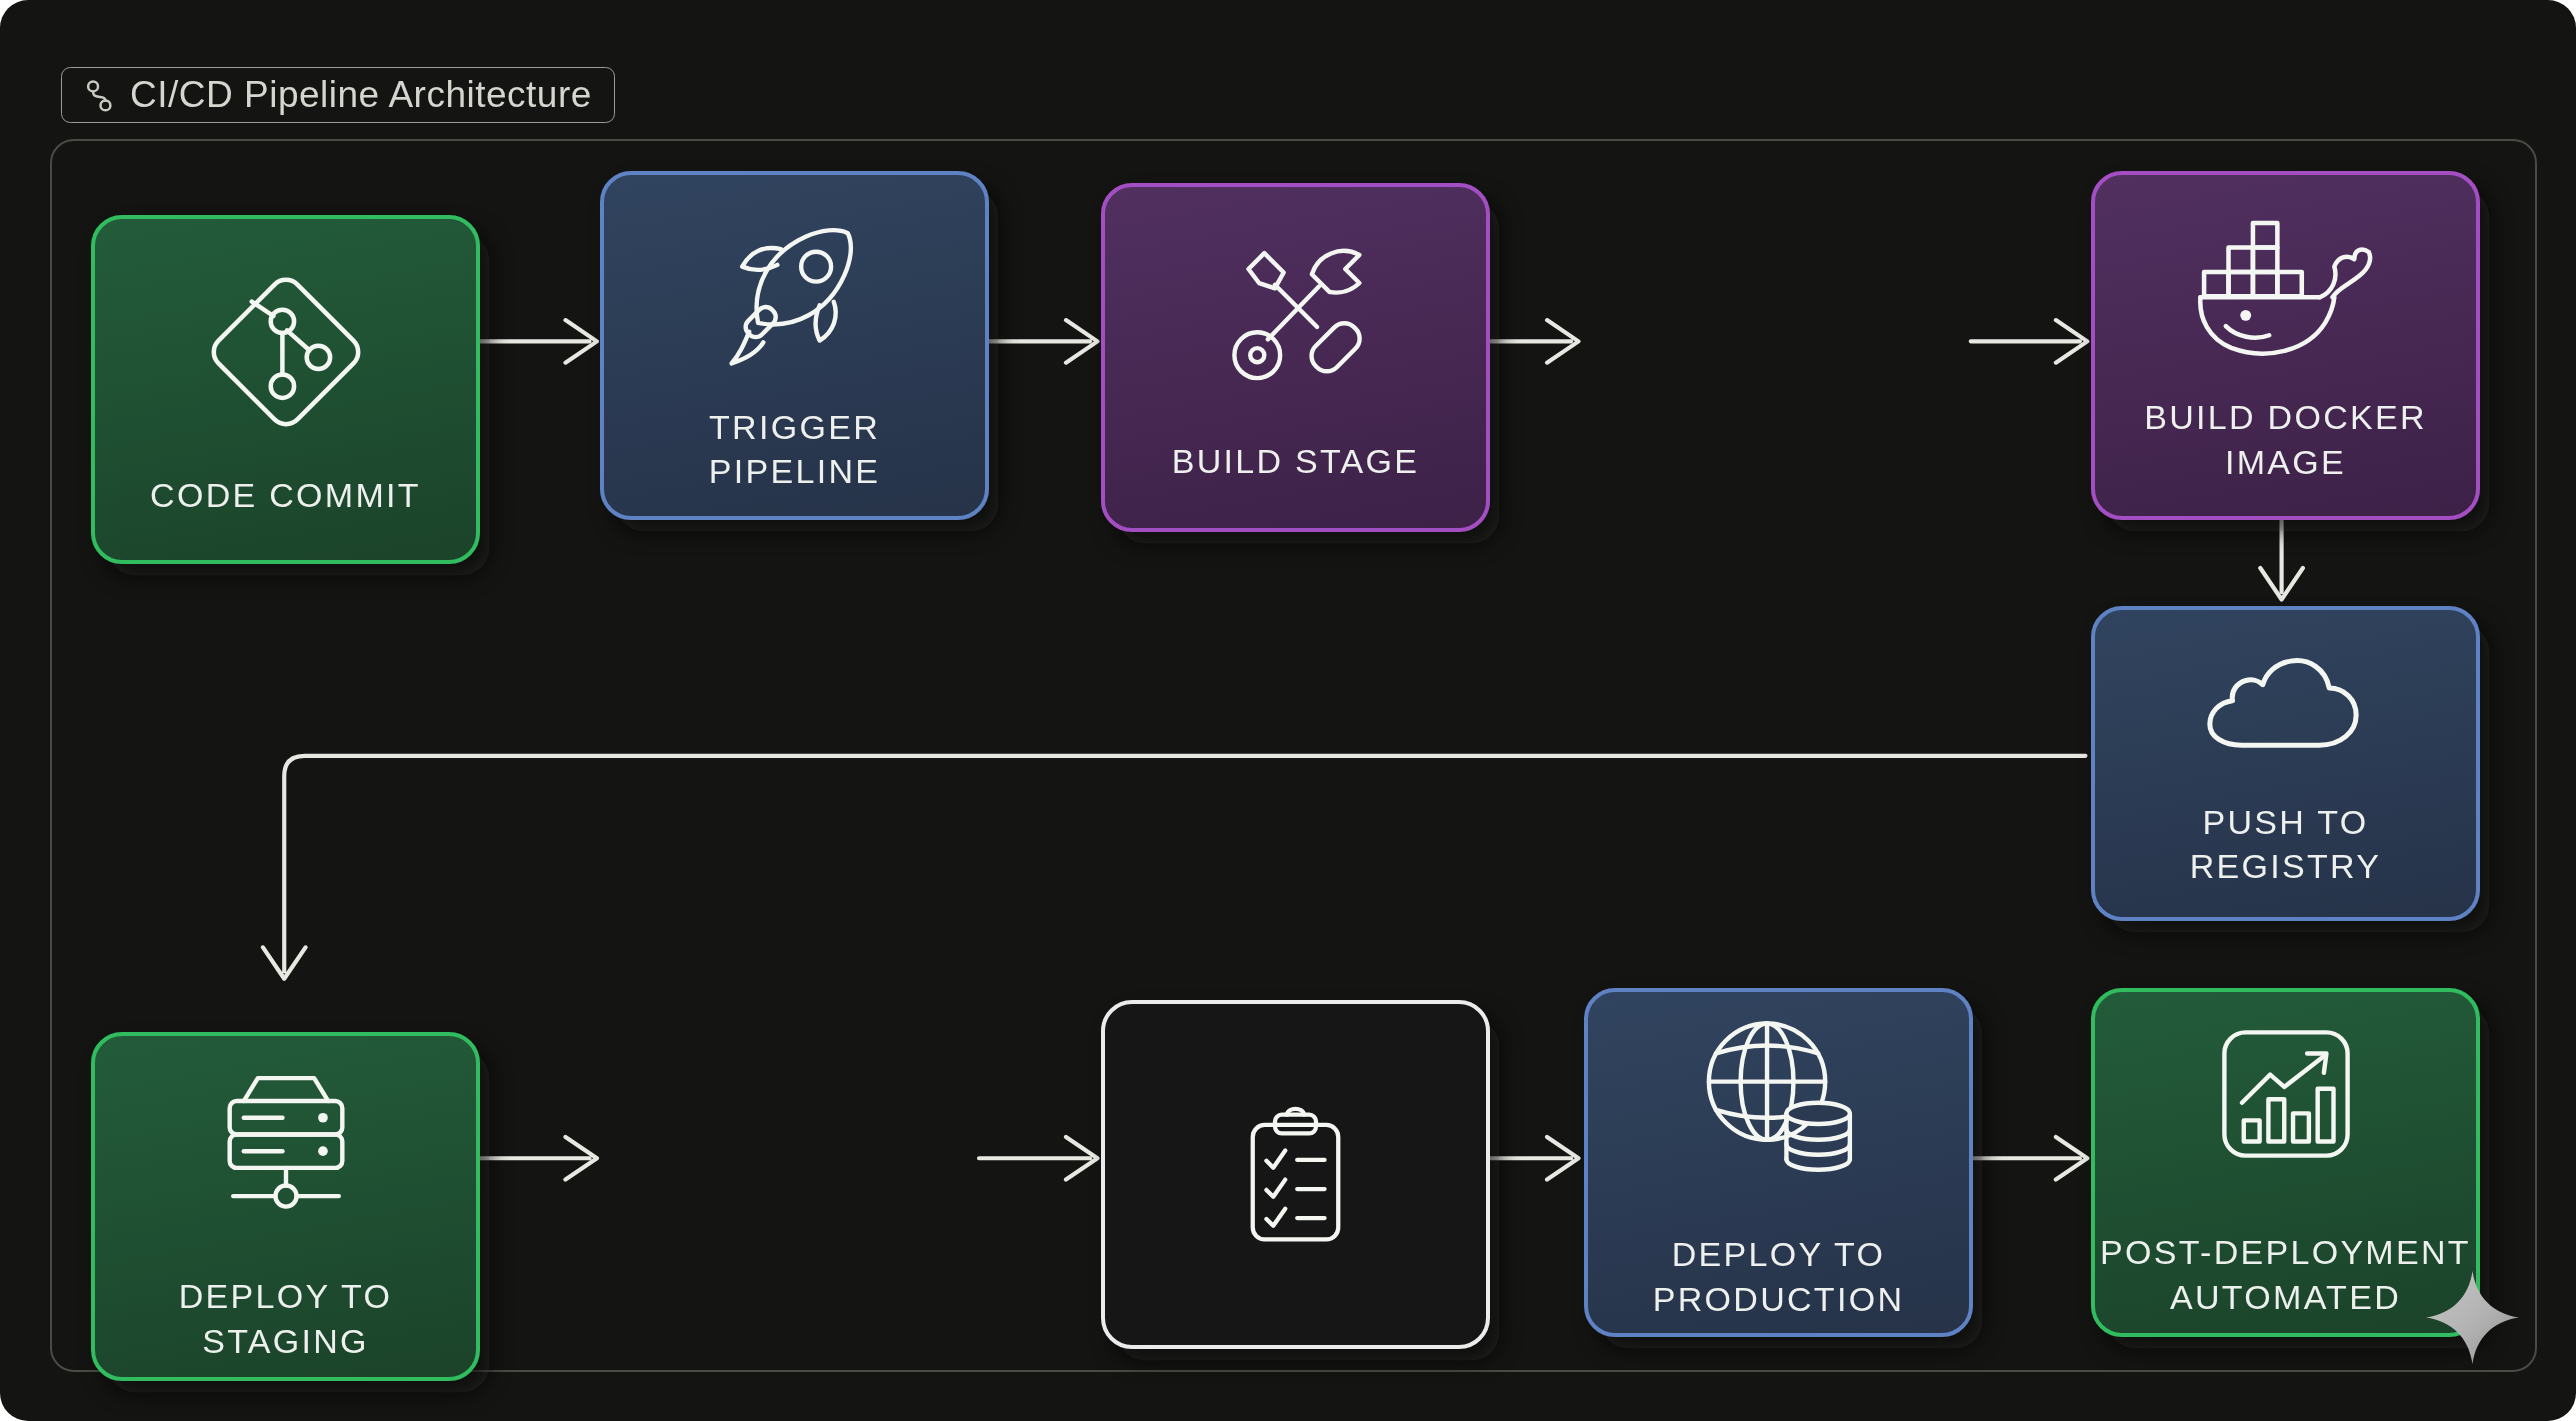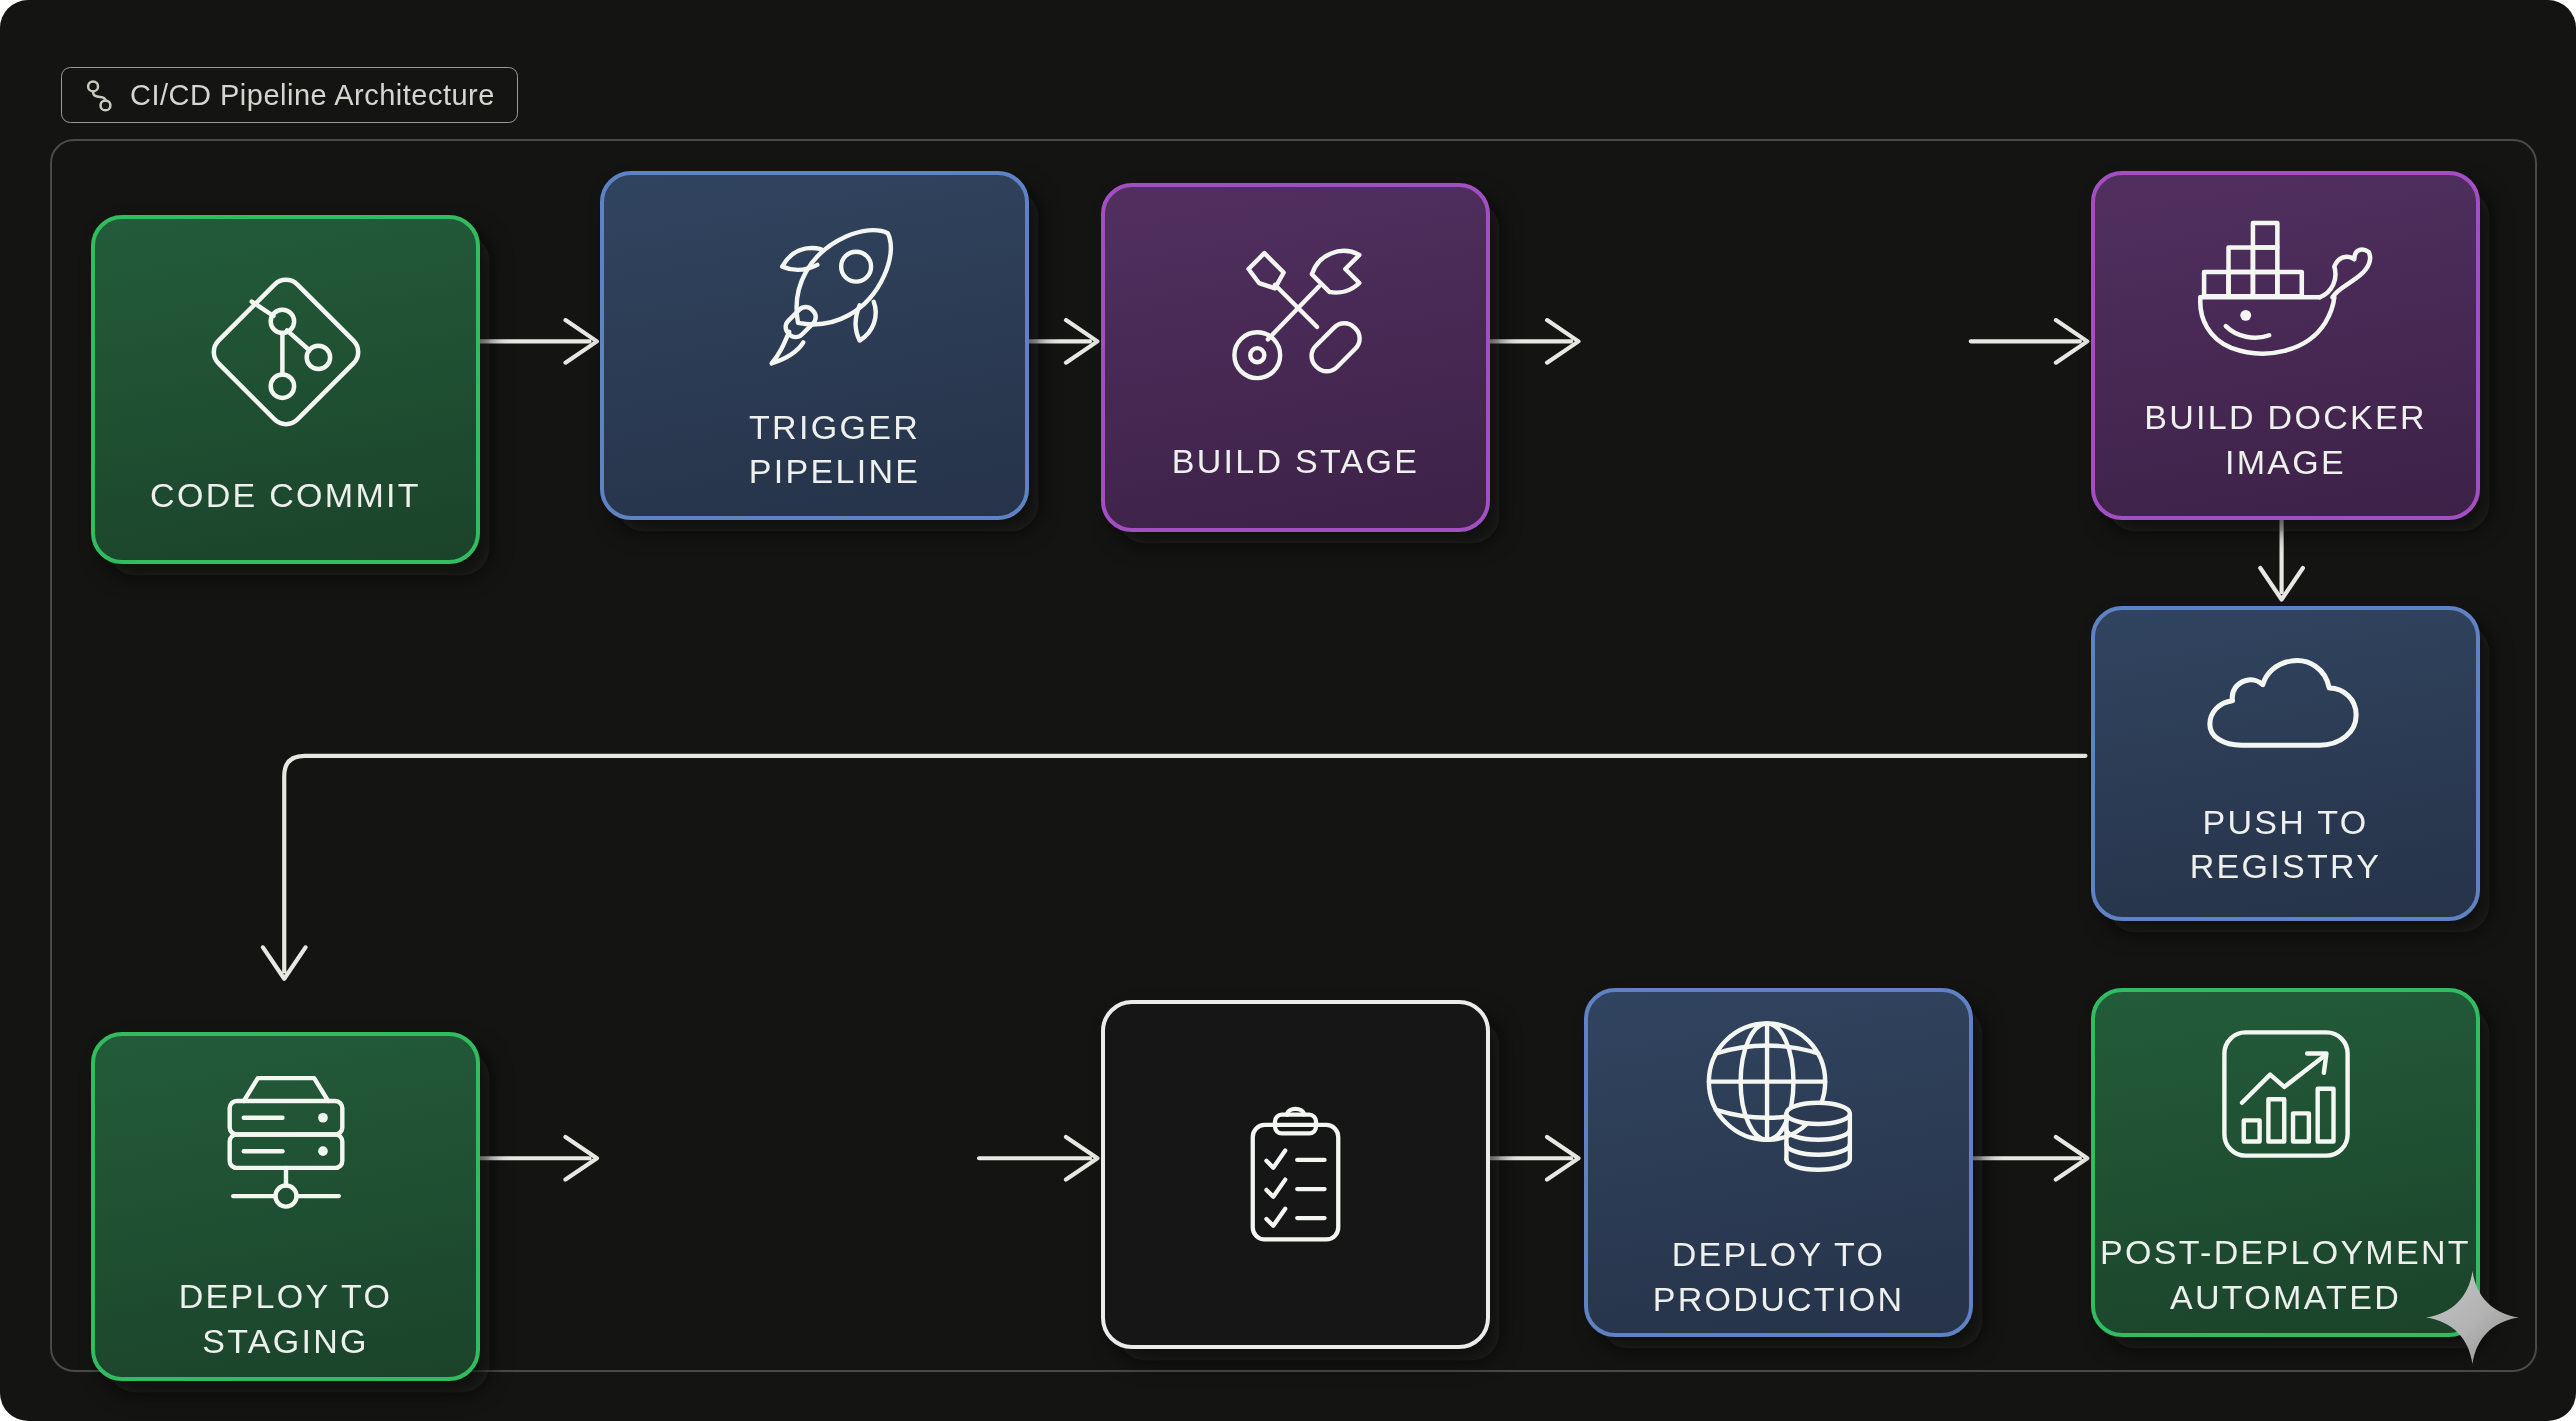--- a/index.html
+++ b/index.html
@@ -2,40 +2,40 @@
 <html style="font-size:15px"><head>
 <meta charset="utf-8">
 <style>
   html,body{margin:0;padding:0;background:#ffffff;}
   .stage{position:relative;width:2576px;height:1421px;background:#141412;border-radius:28px;overflow:hidden;
          font-family:"Liberation Sans",sans-serif;}
   .canvas-frame{position:absolute;left:50px;top:139px;width:2483px;height:1229px;
                 border:2.8px solid #4b4b45;border-radius:24px;}
   .title-box{position:absolute;left:61px;top:67px;height:54px;padding:0 22px;display:flex;align-items:center;gap:13px;
              border:1.9px solid #9b9b93;border-radius:9.3px;background:rgba(20,20,18,0.6);}
-  .title-box span{color:#d6d6d0;font-size:29px;letter-spacing:0.5px;}
+  .title-box span{color:#d6d6d0;font-size:37px;letter-spacing:0.5px;}
   .title-box svg{stroke:#c9c9c2;}
 
   .node{position:absolute;width:381px;border-width:4.6px;border-style:solid;border-radius:31px;
         display:flex;flex-direction:column;align-items:center;justify-content:center;gap:31px;
         box-shadow:11px 13px 20.4px rgba(0,0,0,0.6), 13px 15px 0 -3.7px rgba(125,125,118,0.16);}
   .node .label{white-space:pre-line;text-align:center;color:#edf0ec;font-size:34px;letter-spacing:2.3px;
                line-height:1.3;}
   .node svg{stroke:#f4f6f2;fill:none;stroke-linecap:round;stroke-linejoin:round;}
   .node svg .fillrule{fill:#f4f6f2;stroke:none;}
 
   .green{border-color:#31bc5f;background:linear-gradient(170deg,#235c3a 0%,#1b432a 100%);}
   .blue{border-color:#5e82c4;background:linear-gradient(170deg,#31445f 0%,#263349 100%);}
   .purple{border-color:#a44ec4;background:linear-gradient(170deg,#513060 0%,#3d2147 100%);}
   .white{border-color:#ebebeb;background:#161616;}
 
   
   .r1{top:171px;height:341px;}
   .r3{top:988px;height:341px;gap:48px;}
-  .c1{left:91px;margin-top:44px;} .c2{left:600px;padding-left:40px;} .c3{left:1101px;margin-top:12px;} .c4{left:1584px;} .c5{left:2091px;}
+  .c1{left:91px;margin-top:44px;} .c2{left:600px;} .c3{left:1101px;margin-top:12px;} .c4{left:1584px;} .c5{left:2091px;}
   .registry{left:2091px;top:606px;height:307px;}
 
   .connectors{position:absolute;left:0;top:0;width:2576px;height:1421px;pointer-events:none;}
   .connectors path{stroke:#e8e8e3;stroke-width:4.5;fill:none;stroke-linecap:round;stroke-linejoin:round;}
 
   .sparkle{position:absolute;left:2426px;top:1271px;width:93px;height:93px;}
 </style>
 </head>
 <body>
 

